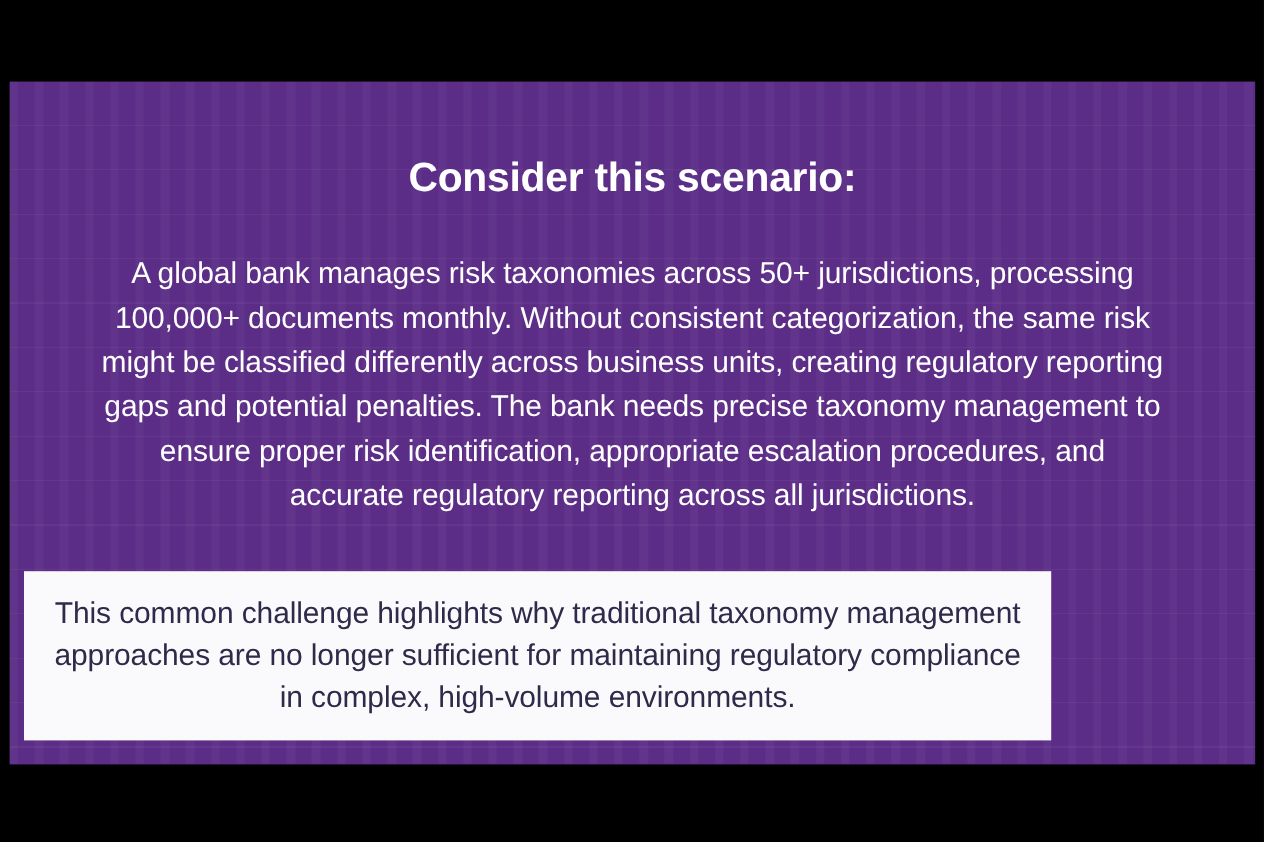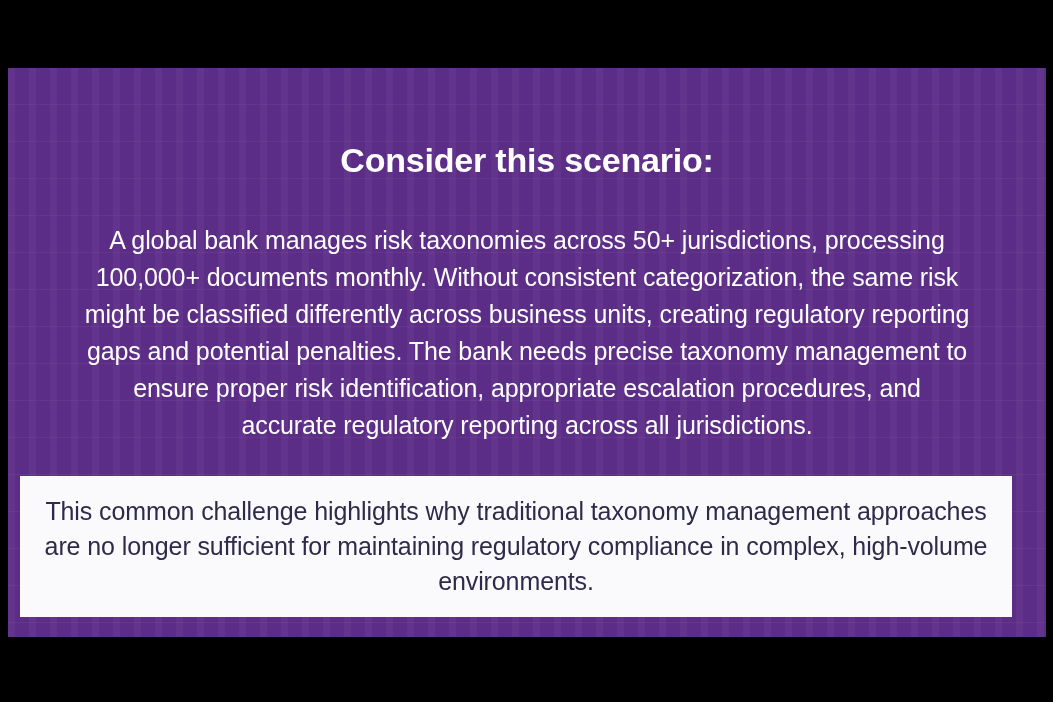--- a/index.html
+++ b/index.html
@@ -68,21 +68,21 @@
       );
   }
 
   .card-inner {
     position: relative;
     z-index: 2;
     padding: 0;
   }
 
   .scenario-heading {
-    margin: 16px;
+    margin: 4px;
     padding-top: 56px;
     text-align: center;
     color: #FFFFFF;
     font-size: 34px;
     font-weight: bold;
     letter-spacing: -0.2px;
     line-height: 1.2;
   }
 
   .scenario-body {
@@ -94,21 +94,21 @@
     font-weight: normal;
     line-height: 37px;
     letter-spacing: -0.1px;
   }
 
   
   .takeaway-box {
     position: absolute;
     left: 12px;
     top: 408px;
-    width: 992px;
+    width: 856px;
     height: 141px;
     background: #FAFAFC;
     box-sizing: border-box;
     display: flex;
     align-items: center;
     justify-content: center;
     z-index: 3;
   }
 
   .takeaway-text {

